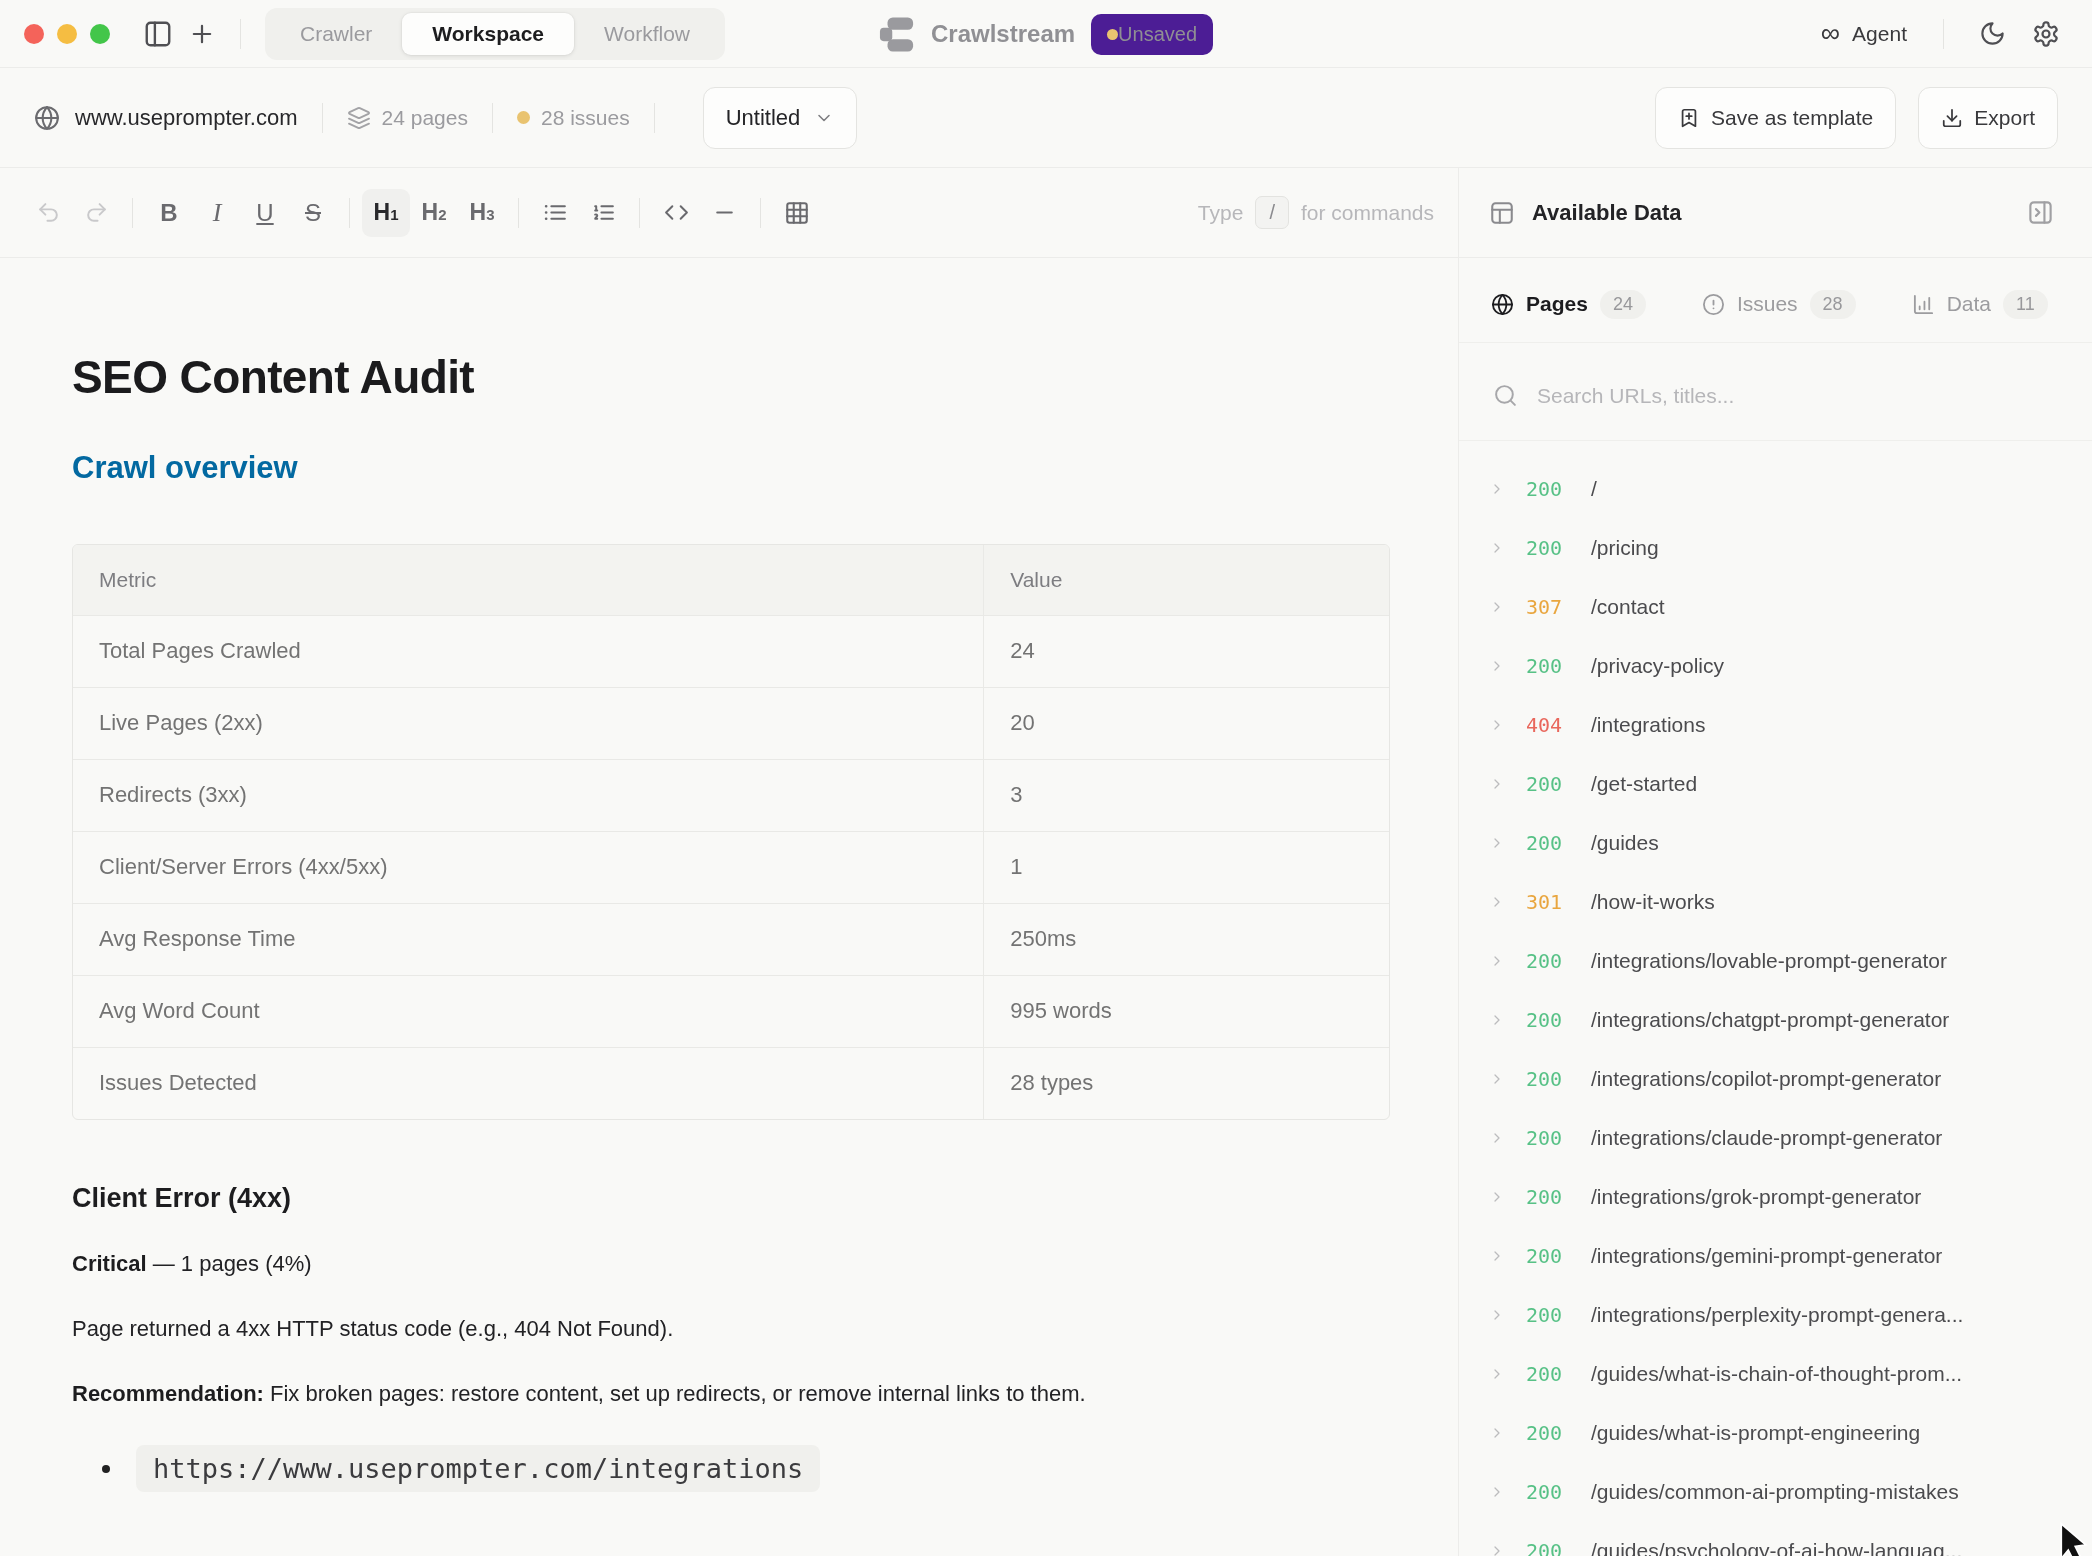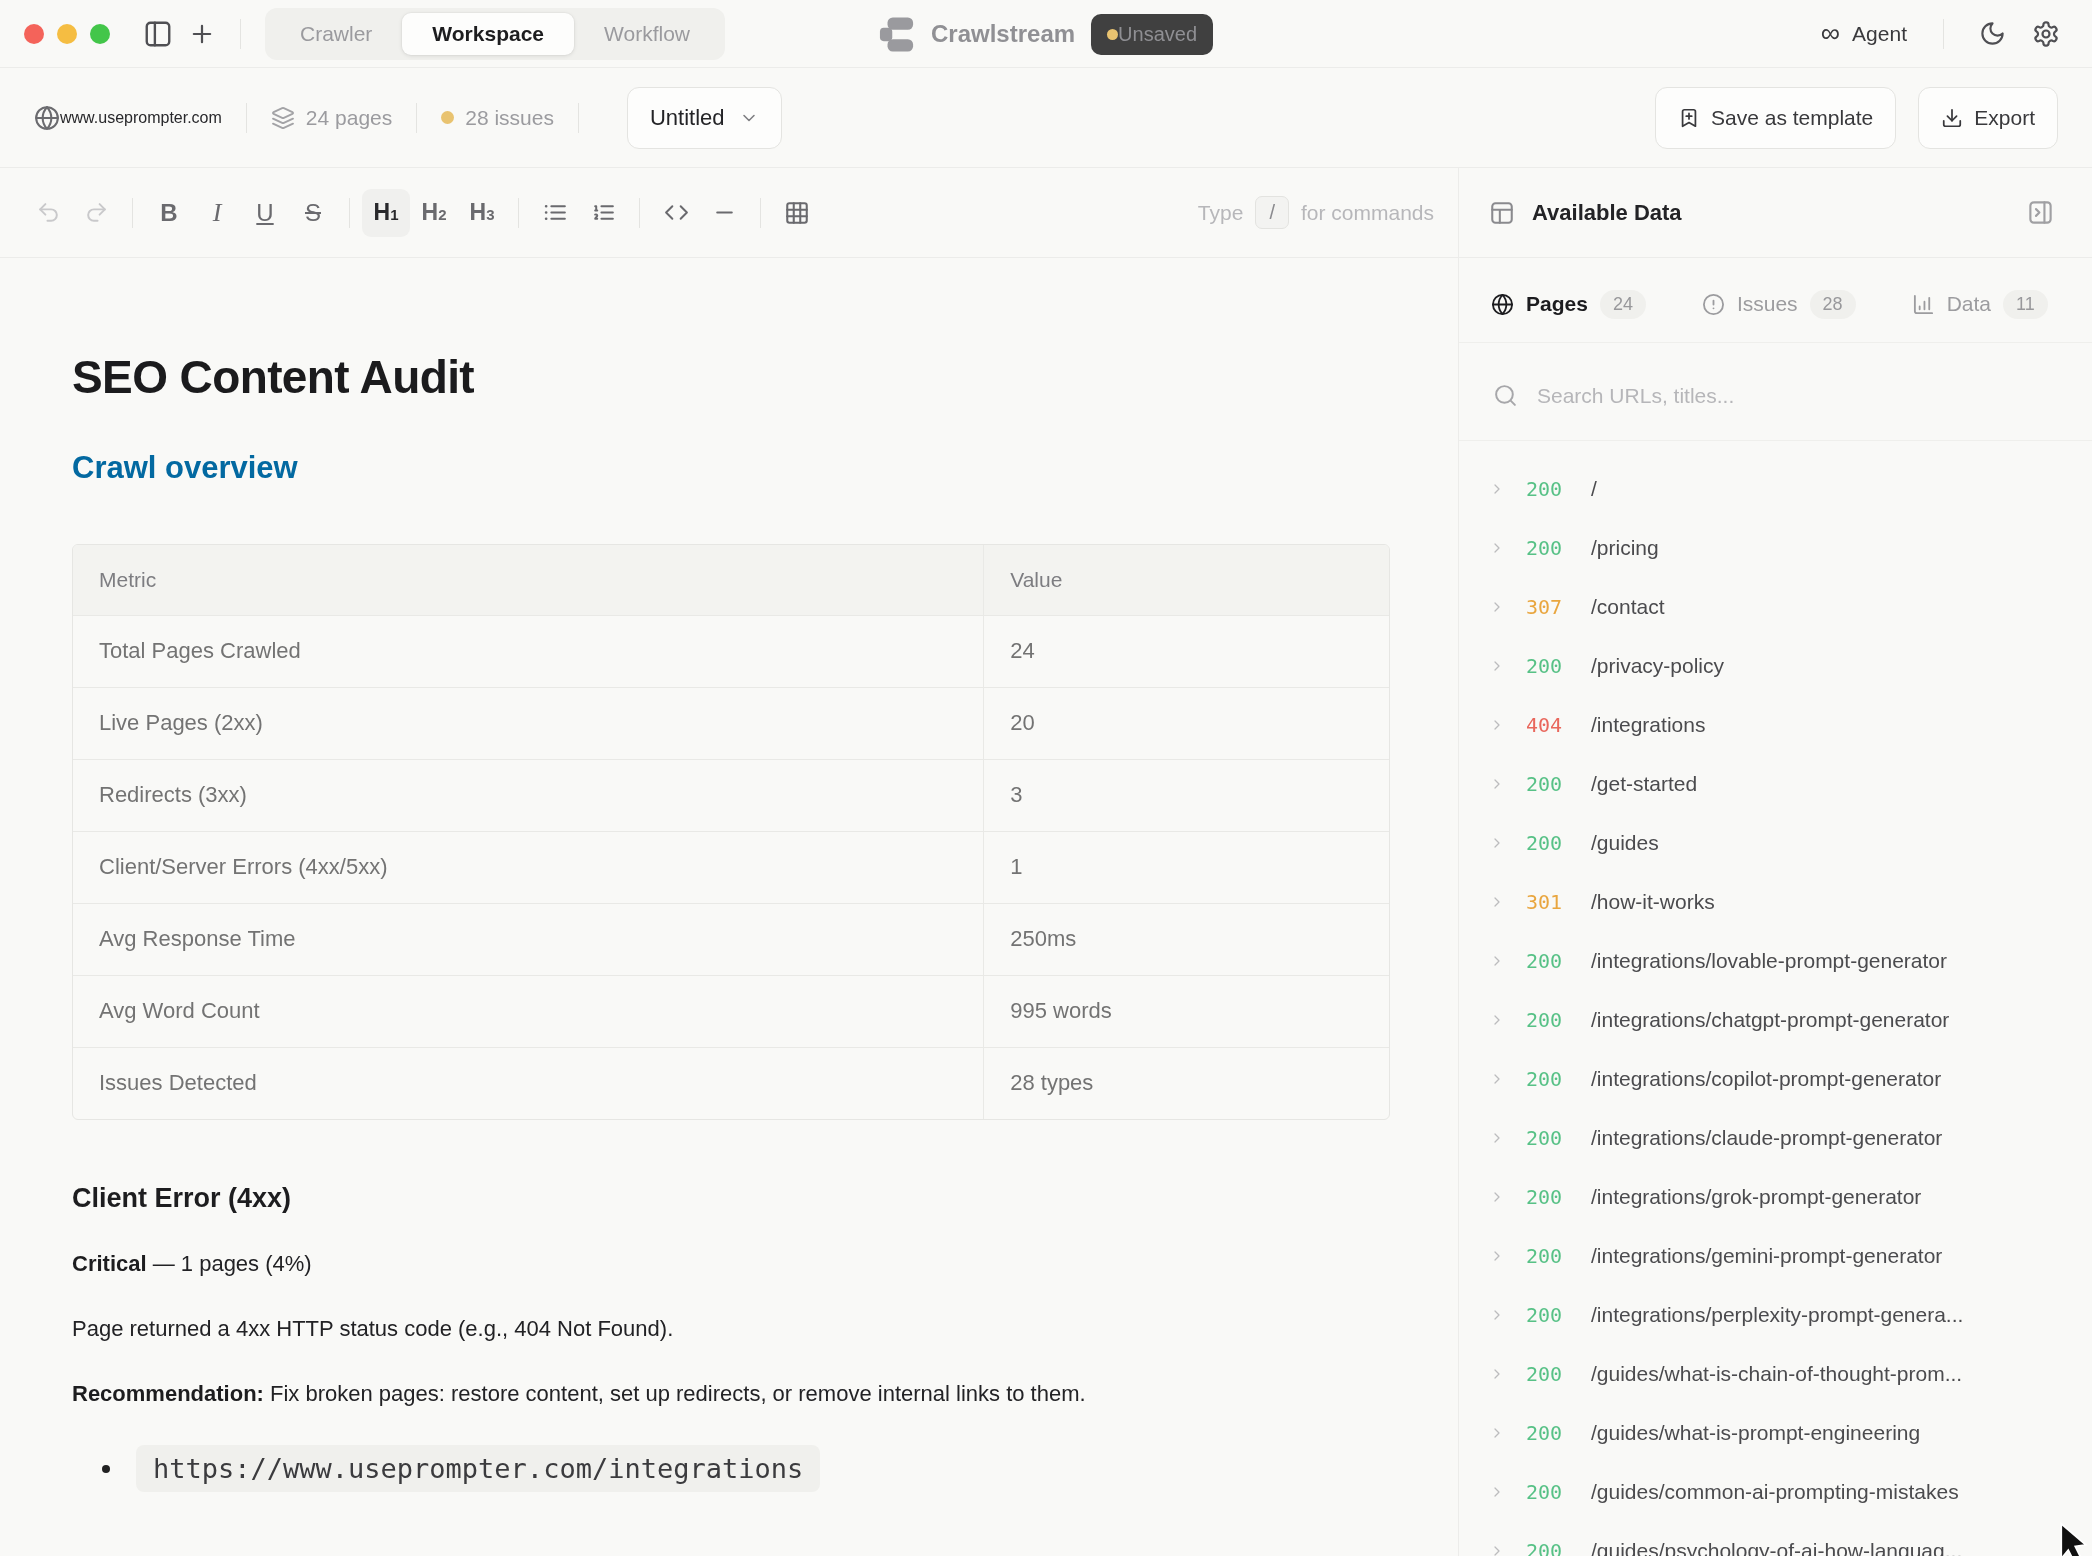--- a/index.html
+++ b/index.html
@@ -17,30 +17,30 @@
   .traffic { display:flex; gap:13px; margin-right:26px; }
   .light { width:20px; height:20px; border-radius:50%; }
   .light.red{ background:#f4635a; } .light.yellow{ background:#f5bd42; } .light.green{ background:#43c64a; }
   .icon-btn { width:44px; height:44px; display:flex; align-items:center; justify-content:center; color:#4f4f53; border-radius:8px; cursor:default; }
   .vdiv { width:1px; height:30px; background:#e4e4e1; margin:0 16px; }
   .tabgroup { display:flex; background:#f0f0ed; border-radius:12px; padding:5px; margin-left:8px; }
   .wtab { padding:9px 30px; font-size:21px; color:#9a9a9e; font-weight:500; border-radius:9px; }
   .wtab.active { background:#fdfdfc; color:#1d1d1f; font-weight:600; box-shadow:0 1px 4px rgba(0,0,0,.10), 0 0 0 1px rgba(0,0,0,.02); }
   .brand { position:absolute; left:50%; top:0; height:68px; transform:translateX(-50%); display:flex; align-items:center; gap:16px; }
   .brand-name { font-size:24px; font-weight:600; color:#909094; }
-  .badge-pill { display:flex; align-items:center; gap:0; background:#404040; border-radius:10px; padding:9px 16px; }
+  .badge-pill { display:flex; align-items:center; gap:0; background:#4c1d95; border-radius:10px; padding:9px 16px; }
   .badge-pill .dot { width:11px; height:11px; border-radius:50%; background:#e9c370; }
   .badge-pill span.lbl { font-size:20px; color:#8f8f93; }
   .top-right { margin-left:auto; display:flex; align-items:center; gap:10px; }
   .agent { display:flex; align-items:center; gap:12px; color:#3a3a3d; font-size:21px; font-weight:500; padding:0 10px; }
   .inf { font-size:27px; color:#3a3a3d; line-height:1; }
 
   
   .urlbar { height:100px; display:flex; align-items:center; padding:0 34px; border-bottom:1px solid #ececea; }
-  .url-txt { font-size:16px; font-weight:500; color:#28282b; }
+  .url-txt { font-size:22px; font-weight:500; color:#28282b; margin-left:15px; }
   .meta { display:flex; align-items:center; gap:11px; color:#9b9b9f; font-size:21px; }
   .btn { display:flex; align-items:center; gap:11px; border:1px solid #e4e4e1; background:rgba(255,255,255,.6); border-radius:12px; font-size:21px; font-weight:500; color:#39393c; padding:0 22px; height:62px; cursor:default; }
   .title-btn { margin-left:24px; gap:14px; font-size:22px; color:#242427; }
 
   
   .main { display:flex; height:1388px; }
   .editor { width:1458px; display:flex; flex-direction:column; }
 
   
   .toolbar { height:90px; display:flex; align-items:center; padding:0 24px; border-bottom:1px solid #ececea; }

